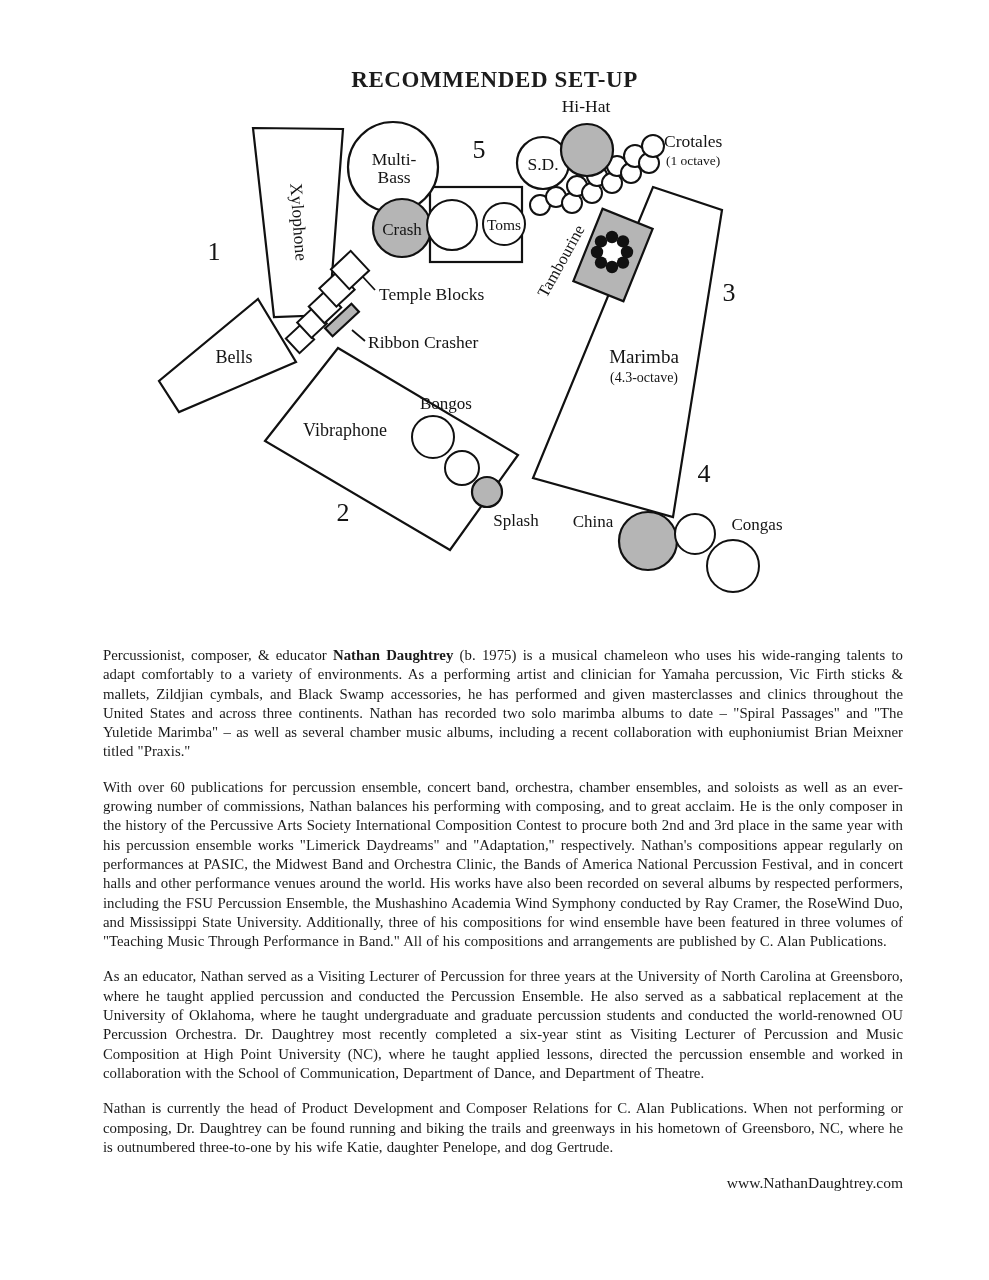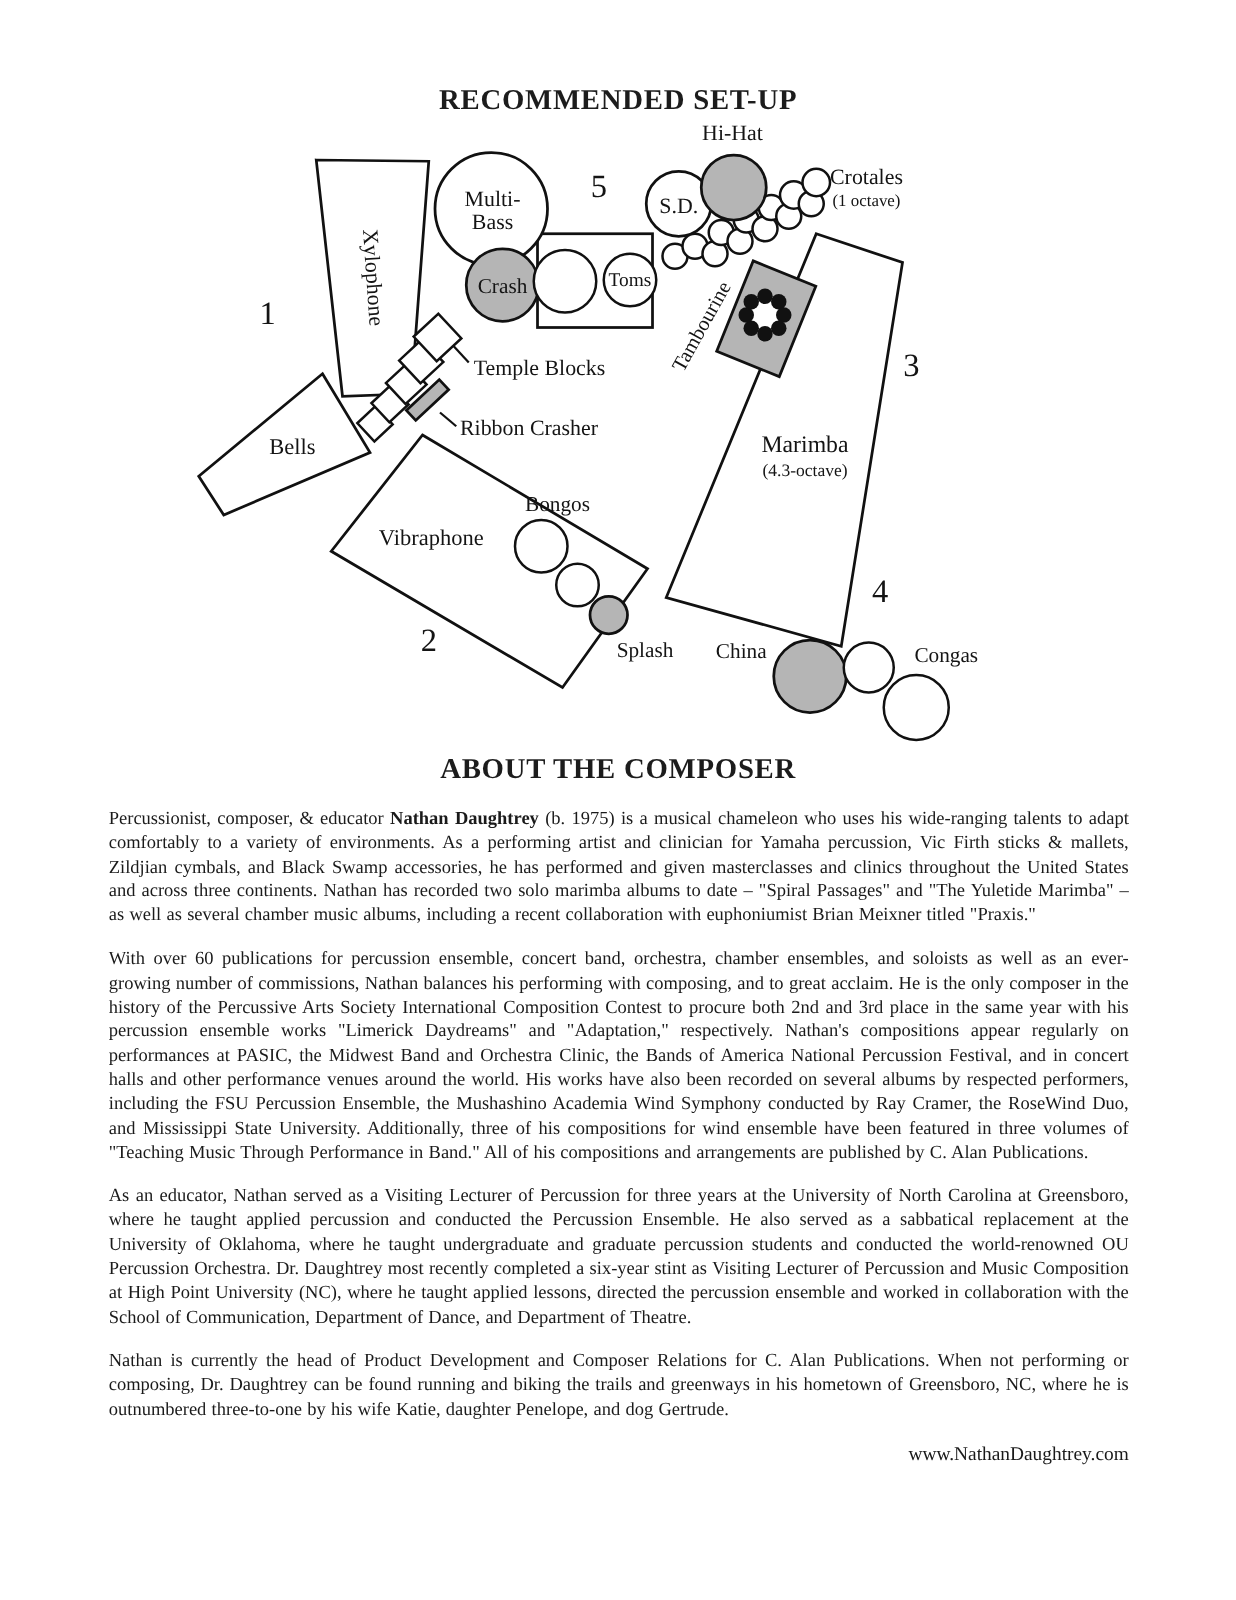--- a/index.html
+++ b/index.html
@@ -12,21 +12,21 @@
     font-size:23px; font-weight:bold; letter-spacing:0.6px; color:#1c1c1c;
   }
   .setup-title   { top:54px;margin-top:13px; }
   .composer-title{ top:602px; }
   .diagram { position:absolute; top:0; left:0; }
   .about {
     position:absolute; left:87px; top:646px; width:816px;
     font-size:14.8px; line-height:19.3px; text-align:justify;
     word-spacing:0.5px; color:#1a1a1a;
   }
-  .about p { margin:0 0 16px 0; }
+  .about p { margin:0 0 16px 16px; }
   .website { text-align:right; font-weight:normal; font-size:15.5px; margin-top:3px; }
   
   .shape  { fill:#ffffff; stroke:#111111; stroke-width:2.2; }
   .shape-thin { fill:#ffffff; stroke:#111111; stroke-width:2; }
   .gray   { stroke:#111111; stroke-width:2.2; }
   .lbl    { font-family:"Liberation Serif", serif; fill:#141414; }
   .num    { font-family:"Liberation Serif", serif; fill:#141414; font-size:26px; }
   .ptr    { stroke:#111111; stroke-width:1.8; }
 </style>
 </head>
@@ -131,21 +131,20 @@
     <text class="lbl" font-size="17" text-anchor="middle" dominant-baseline="central" x="516" y="520">Splash</text>
 
     <circle class="gray" cx="648" cy="541" r="29" fill="#b5b5b5"></circle>
     <text class="lbl" font-size="17" text-anchor="middle" dominant-baseline="central" x="593" y="521">China</text>
 
     <circle class="shape-thin" cx="695" cy="534" r="20"></circle>
     <circle class="shape-thin" cx="733" cy="566" r="26"></circle>
     <text class="lbl" font-size="17" text-anchor="middle" dominant-baseline="central" x="757" y="524">Congas</text>
   </svg>
 
-  <div class="doc-title composer-title">ABOUT THE COMPOSER</div>
 
   <div class="about">
     <p><span>Percussionist, composer, &amp; educator </span><b>Nathan Daughtrey</b><span> (b. 1975) is a musical chameleon who uses his wide-ranging talents to adapt comfortably to a variety of environments. As a performing artist and clinician for Yamaha percussion, Vic Firth sticks &amp; mallets, Zildjian cymbals, and Black Swamp accessories, he has performed and given masterclasses and clinics throughout the United States and across three continents. Nathan has recorded two solo marimba albums to date – "Spiral Passages" and "The Yuletide Marimba" – as well as several chamber music albums, including a recent collaboration with euphoniumist Brian Meixner titled "Praxis."</span></p>
     <p>With over 60 publications for percussion ensemble, concert band, orchestra, chamber ensembles, and soloists as well as an ever-growing number of commissions, Nathan balances his performing with composing, and to great acclaim. He is the only composer in the history of the Percussive Arts Society International Composition Contest to procure both 2nd and 3rd place in the same year with his percussion ensemble works "Limerick Daydreams" and "Adaptation," respectively. Nathan's compositions appear regularly on performances at PASIC, the Midwest Band and Orchestra Clinic, the Bands of America National Percussion Festival, and in concert halls and other performance venues around the world. His works have also been recorded on several albums by respected performers, including the FSU Percussion Ensemble, the Mushashino Academia Wind Symphony conducted by Ray Cramer, the RoseWind Duo, and Mississippi State University. Additionally, three of his compositions for wind ensemble have been featured in three volumes of "Teaching Music Through Performance in Band." All of his compositions and arrangements are published by C. Alan Publications.</p>
     <p>As an educator, Nathan served as a Visiting Lecturer of Percussion for three years at the University of North Carolina at Greensboro, where he taught applied percussion and conducted the Percussion Ensemble. He also served as a sabbatical replacement at the University of Oklahoma, where he taught undergraduate and graduate percussion students and conducted the world-renowned OU Percussion Orchestra. Dr. Daughtrey most recently completed a six-year stint as Visiting Lecturer of Percussion and Music Composition at High Point University (NC), where he taught applied lessons, directed the percussion ensemble and worked in collaboration with the School of Communication, Department of Dance, and Department of Theatre.</p>
     <p>Nathan is currently the head of Product Development and Composer Relations for C. Alan Publications. When not performing or composing, Dr. Daughtrey can be found running and biking the trails and greenways in his hometown of Greensboro, NC, where he is outnumbered three-to-one by his wife Katie, daughter Penelope, and dog Gertrude.</p>
     <div class="website">www.NathanDaughtrey.com</div>
   </div>
 
 </div>

